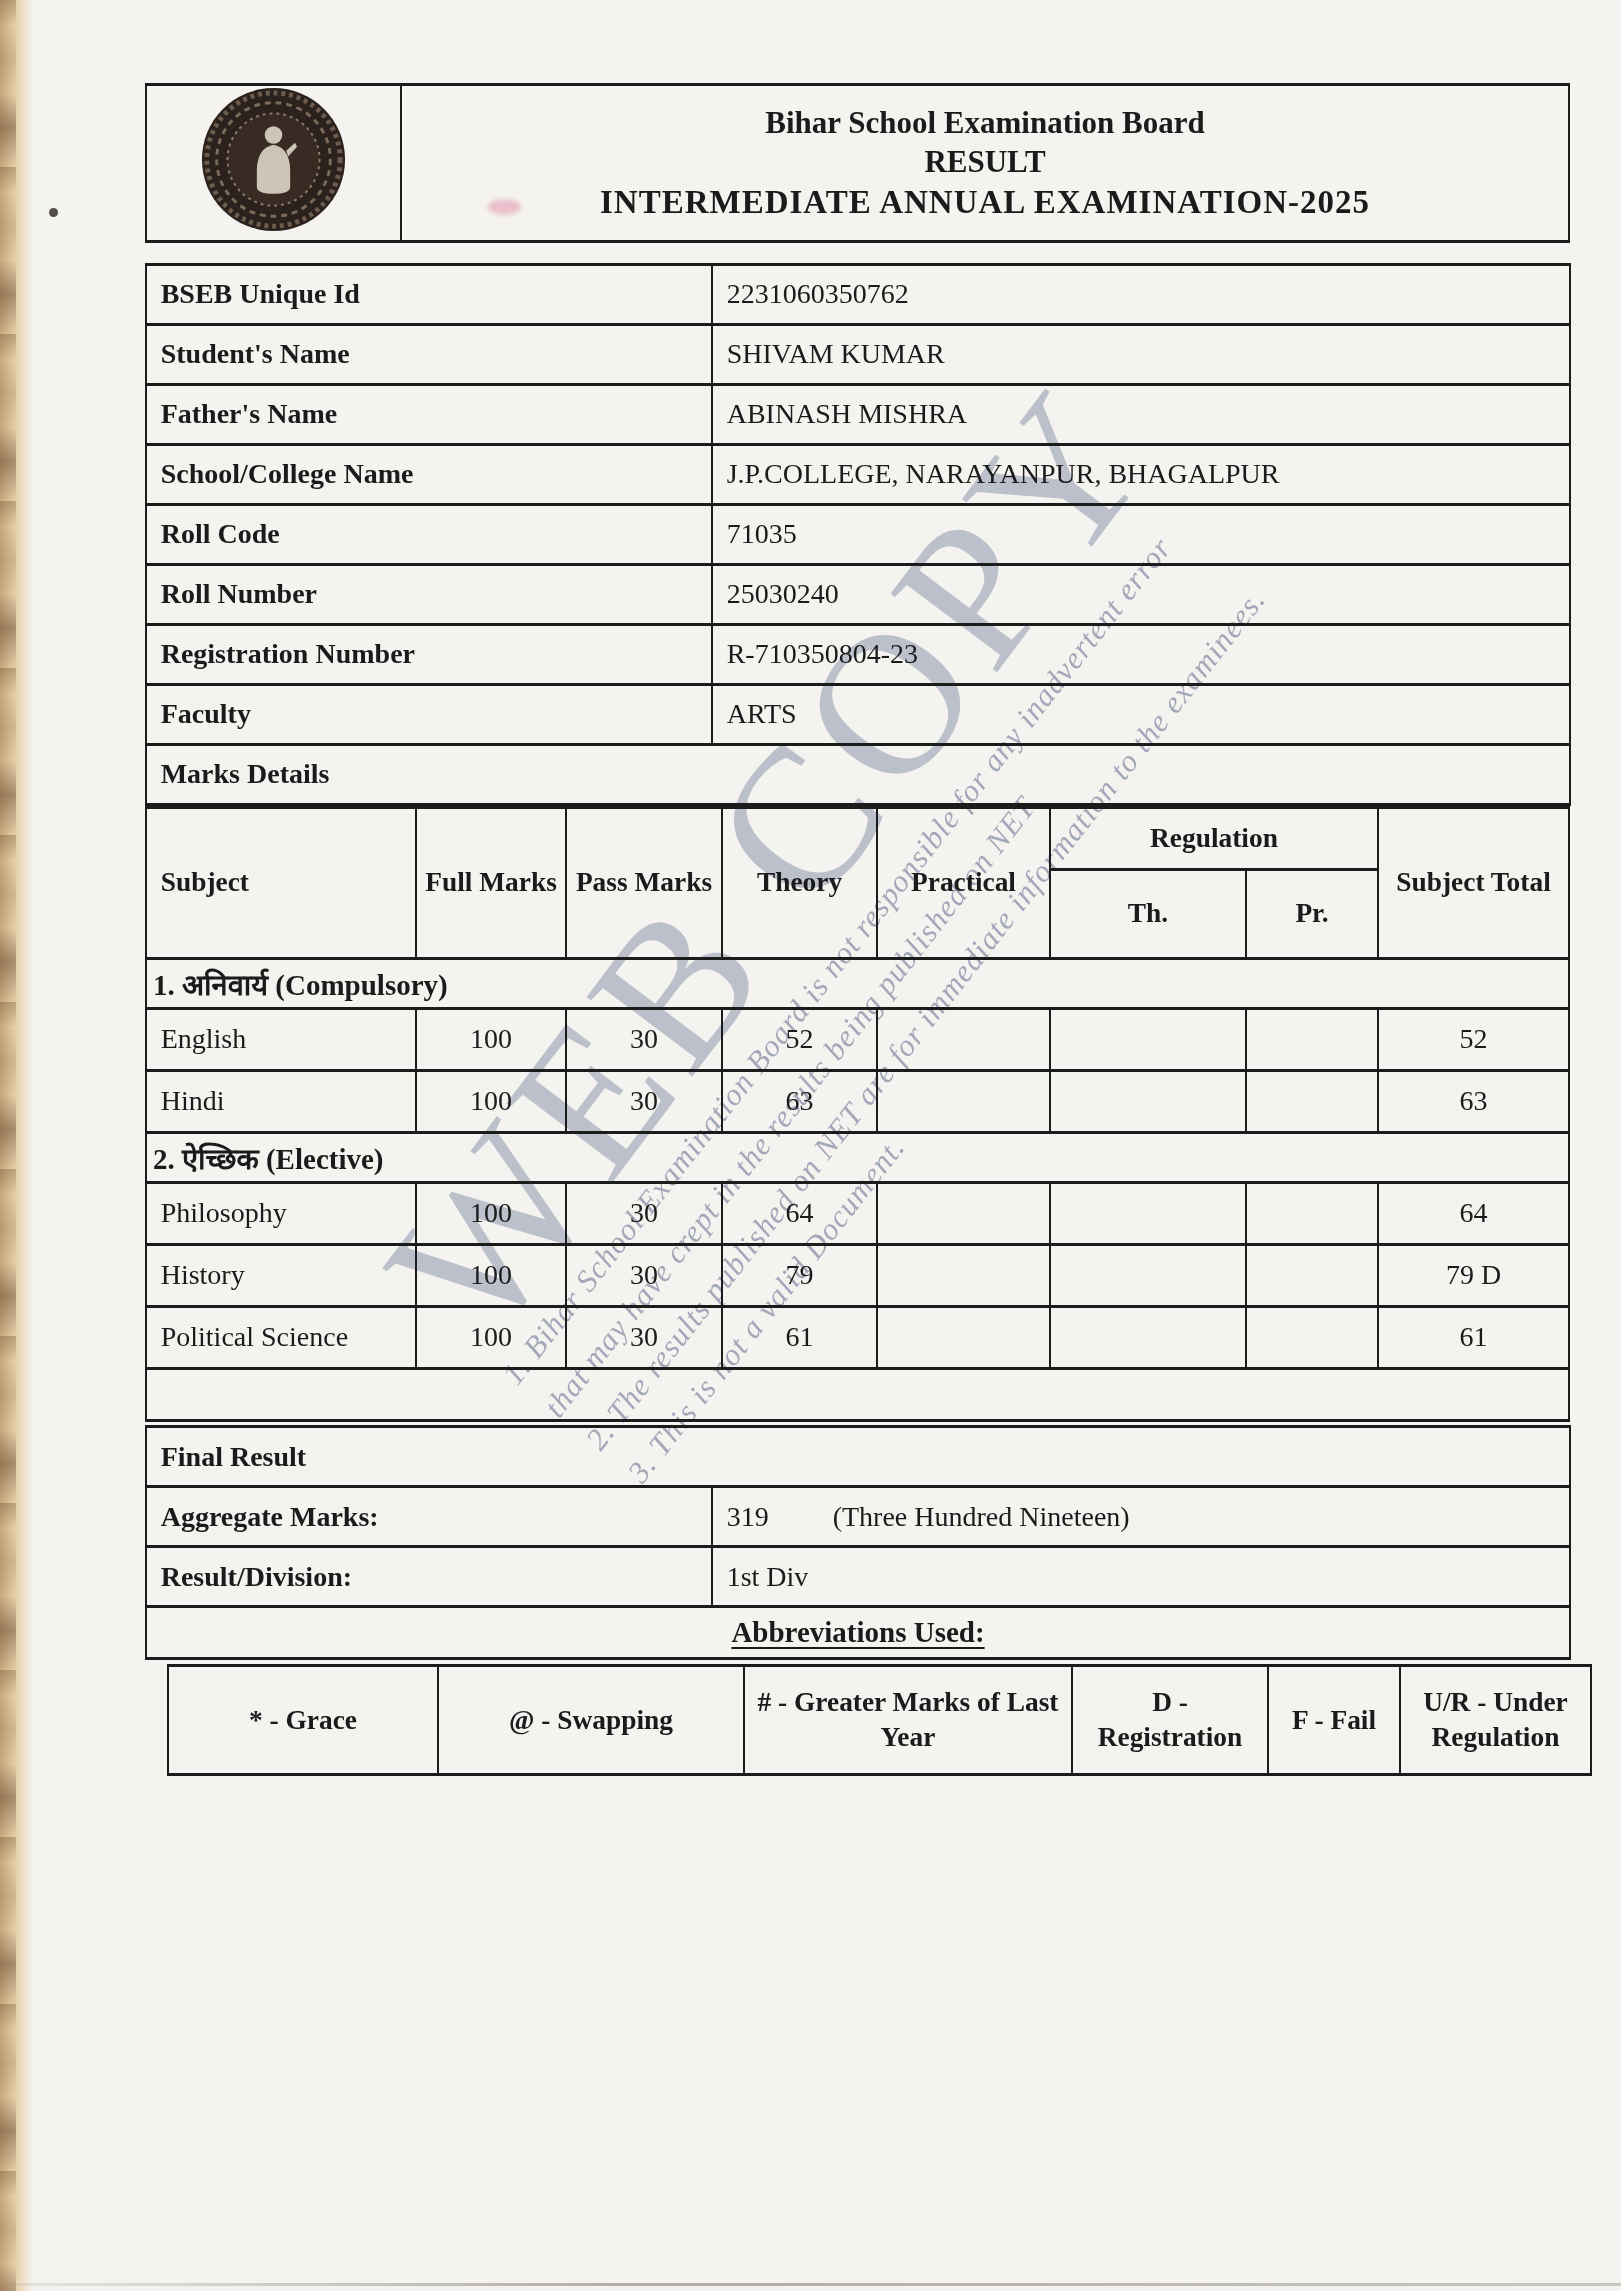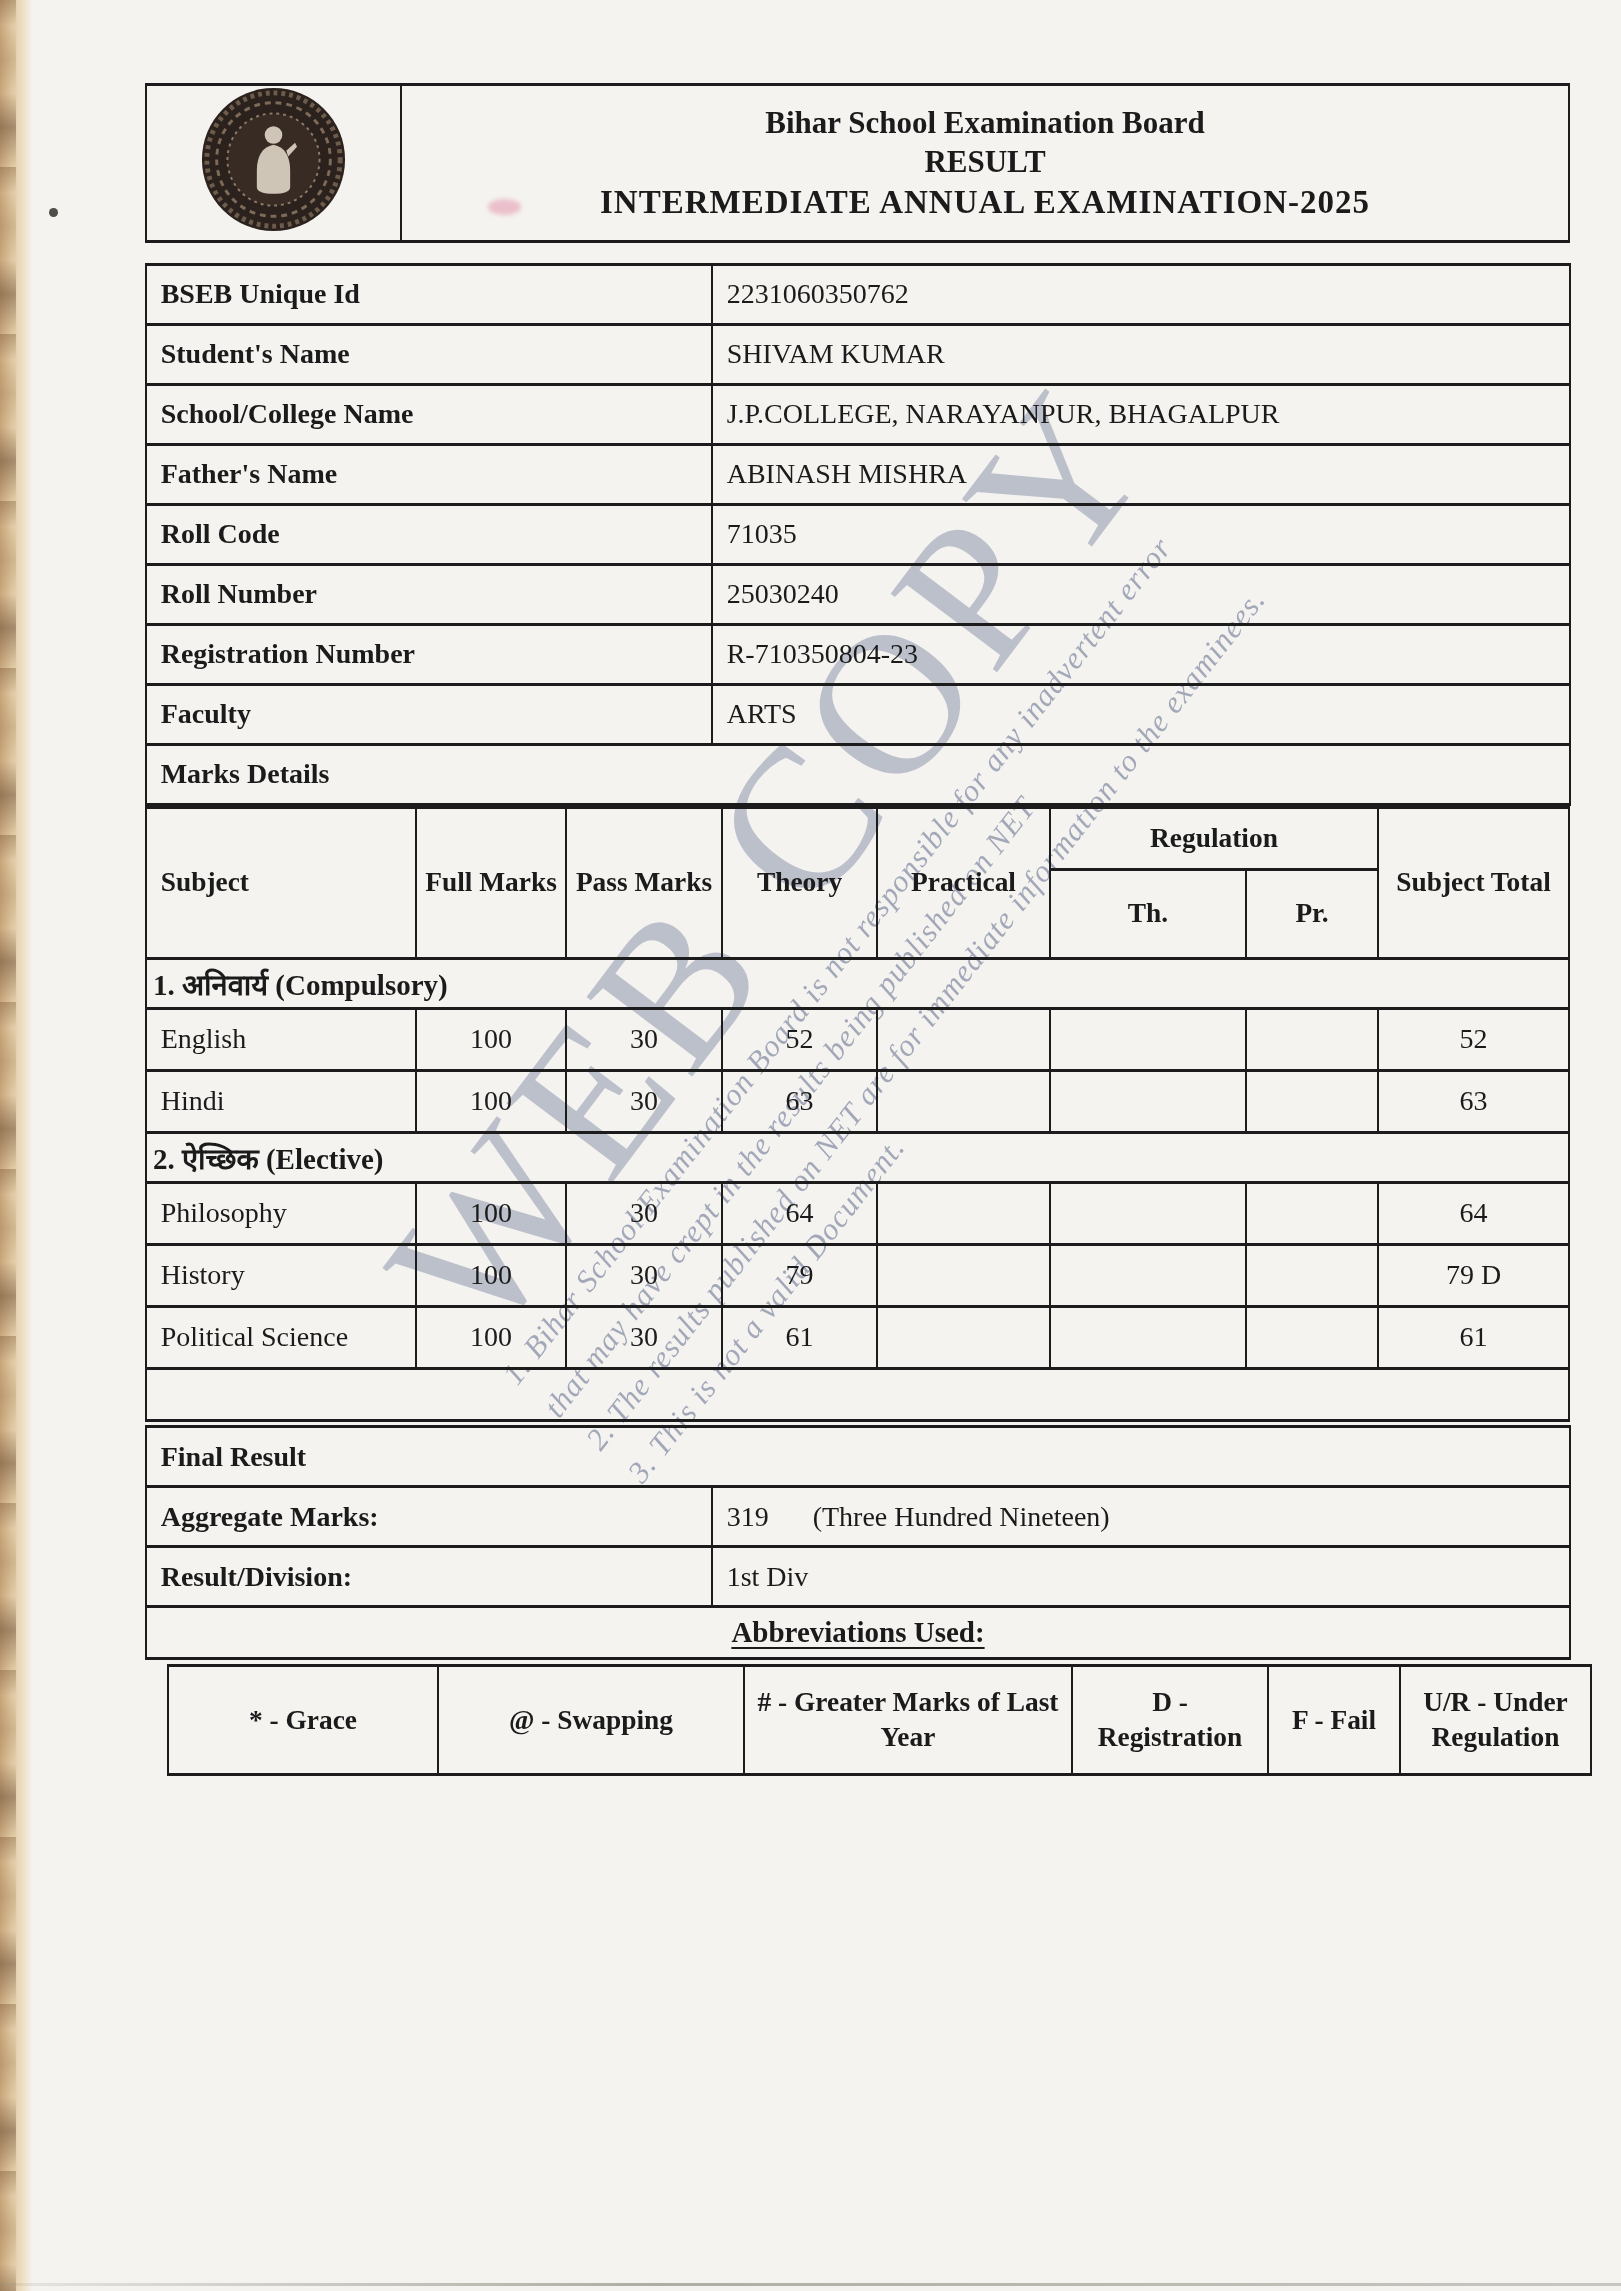--- a/index.html
+++ b/index.html
@@ -81,21 +81,21 @@
   .marks-table .hrow2 th{height:86px;}
   .marks-table th.subject-h{text-align:left;padding-left:13.7px;}
   .section-row td{height:47px;font-weight:bold;font-size:29px;padding-left:5.9px;}
   .data-row td{height:59px;}
   .empty-row td{height:49px;}
   
   .result-table{margin-top:3.9px;}
   .result-table td{height:57px;}
   .abbr-title-cell{text-align:center;height:49px !important;padding:0;}
   .abbr-title{font-weight:bold;font-size:29px;text-decoration:underline;text-decoration-thickness:2px;text-underline-offset:4.9px;margin-top:20px;}
-  .agg-words{margin-left:44px;}
+  .agg-words{margin-left:64px;}
   
   .abbr-table{margin-top:3.9px;margin-left:22px;}
   .abbr-table td{height:106px;text-align:center;font-weight:bold;font-size:27.4px;line-height:35px;padding:0 9.8px;}
 </style>
 </head>
 <body>
 
 <div class="page">
 
   <div class="paper-edge"></div>
@@ -151,26 +151,26 @@
       <tbody>
           <tr>
         <td class="info-label">BSEB Unique Id</td>
         <td>2231060350762</td>
       </tr>
       <tr>
         <td class="info-label">Student's Name</td>
         <td>SHIVAM KUMAR</td>
       </tr>
       <tr>
+        <td class="info-label">Father's Name</td>
+        <td>ABINASH MISHRA</td>
+      </tr>
+      <tr>
         <td class="info-label">School/College Name</td>
         <td>J.P.COLLEGE, NARAYANPUR, BHAGALPUR</td>
-      </tr>
-      <tr>
-        <td class="info-label">Father's Name</td>
-        <td>ABINASH MISHRA</td>
       </tr>
       <tr>
         <td class="info-label">Roll Code</td>
         <td>71035</td>
       </tr>
       <tr>
         <td class="info-label">Roll Number</td>
         <td>25030240</td>
       </tr>
       <tr>

